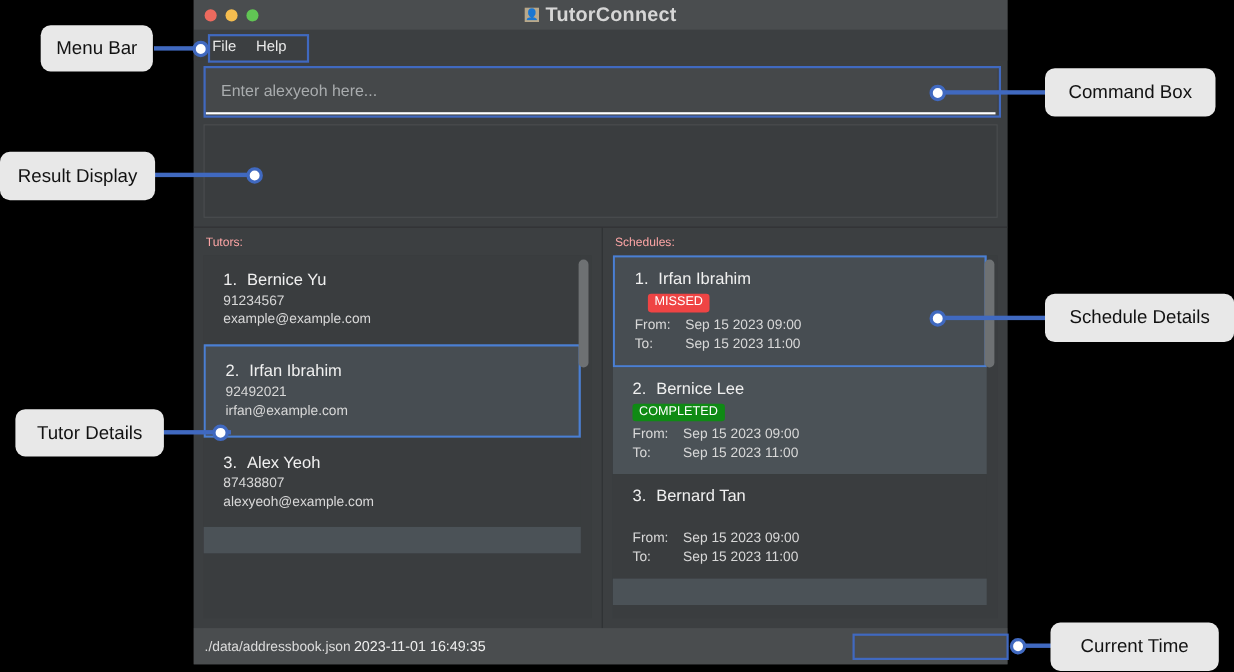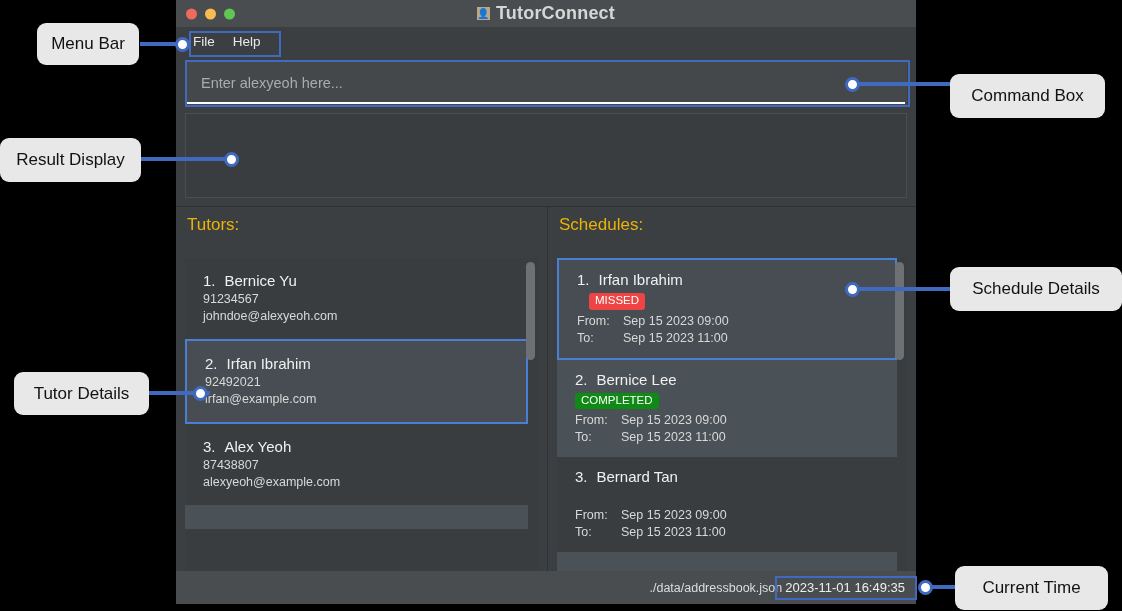--- a/index.html
+++ b/index.html
@@ -74,21 +74,21 @@
 
   
   .panels {
     display: flex; margin-top: 8px; height: 370px;
     border-top: 1px solid #2f3133;
   }
   .panel { padding: 8px 9px 0 9px; }
   .panel.left { width: 372px; border-right: 1px solid #2f3133; }
   .panel.right { width: 368px; }
   .panel-label {
-    color: #eab308; font-size: 17px; margin-bottom: 23px; padding-left: 2px;
+    color: #fca5a5; font-size: 11px; margin-bottom: 5px; padding-left: 2px;
   }
   .list-wrap {
     position: relative; height: 330px;
     background: #3a3d3f; overflow: hidden;
   }
   .list-inner { position: absolute; inset: 0 10px 0 0; }
 
   .card {
     padding: 14px 0 14px 18px;
     background: #3a3d3f;
@@ -119,21 +119,21 @@
   }
   .scroll-thumb {
     position: absolute; left: 0; top: 0; width: 9px; height: 98px;
     background: #6e7173; border-radius: 5px;
   }
 
   
   .statusbar {
     position: absolute; left: 0; bottom: 0; width: 100%; height: 33px;
     background: #4a4d4f;
-    display: flex; align-items: center; justify-content: flex-end;
+    display: flex; align-items: center; justify-content: flex-start;
     padding: 0 8px 0 10px;
   }
   .status-path { color: #dcdcdc; font-size: 12.5px; }
   .status-time { color: #eeeeee; font-size: 13px; padding: 1px 3px; }
 
   
   .anno-label {
     position: absolute; background: #e8e8e8; border-radius: 9px;
     color: #121212; font-size: 17px;
     display: flex; align-items: center; justify-content: center;
@@ -190,21 +190,21 @@
         <div class="panel-label">Tutors:</div>
         <div class="list-wrap">
           <div class="list-inner">
 
             <div class="card">
               <div class="card-title">
                 <span>1.</span>
                 <span>Bernice Yu</span>
               </div>
               <div class="card-line">91234567</div>
-              <div class="card-line">johndoe@alexyeoh.com</div>
+              <div class="card-line">example@example.com</div>
             </div>
 
             <div class="card selected">
               <div class="card-title">
                 <span>2.</span>
                 <span>Irfan Ibrahim</span>
               </div>
               <div class="card-line">92492021</div>
               <div class="card-line">irfan@example.com</div>
             </div>
@@ -298,21 +298,21 @@
   </div>
 
   <div class="anno-box" style="left:189px; top:31px; width:92px; height:26px;"></div>
   <div class="anno-line" style="left:140px; top:42px; width:45px;"></div>
   <div class="anno-dot" style="left:175px; top:37px;"></div>
   <div class="anno-label" style="left:37px; top:23px; width:102px; height:42px;">Menu Bar</div>
 
   <div class="anno-box" style="left:185px; top:60px; width:725px; height:47px;"></div>
   <div class="anno-line" style="left:856px; top:82px; width:100px;"></div>
   <div class="anno-dot" style="left:845px; top:77px;"></div>
-  <div class="anno-label" style="left:950px; top:74px; width:155px; height:44px;">Command Box</div>
+  <div class="anno-label" style="left:950px; top:62px; width:155px; height:44px;">Command Box</div>
 
   <div class="anno-line" style="left:140px; top:157px; width:95px;"></div>
   <div class="anno-dot" style="left:224px; top:152px;"></div>
   <div class="anno-label" style="left:0px; top:138px; width:141px; height:44px;">Result Display</div>
 
   <div class="anno-line" style="left:856px; top:287px; width:105px;"></div>
   <div class="anno-dot" style="left:845px; top:282px;"></div>
   <div class="anno-label" style="left:950px; top:267px; width:172px; height:44px;">Schedule Details</div>
 
   <div class="anno-line" style="left:140px; top:391px; width:70px;"></div>

